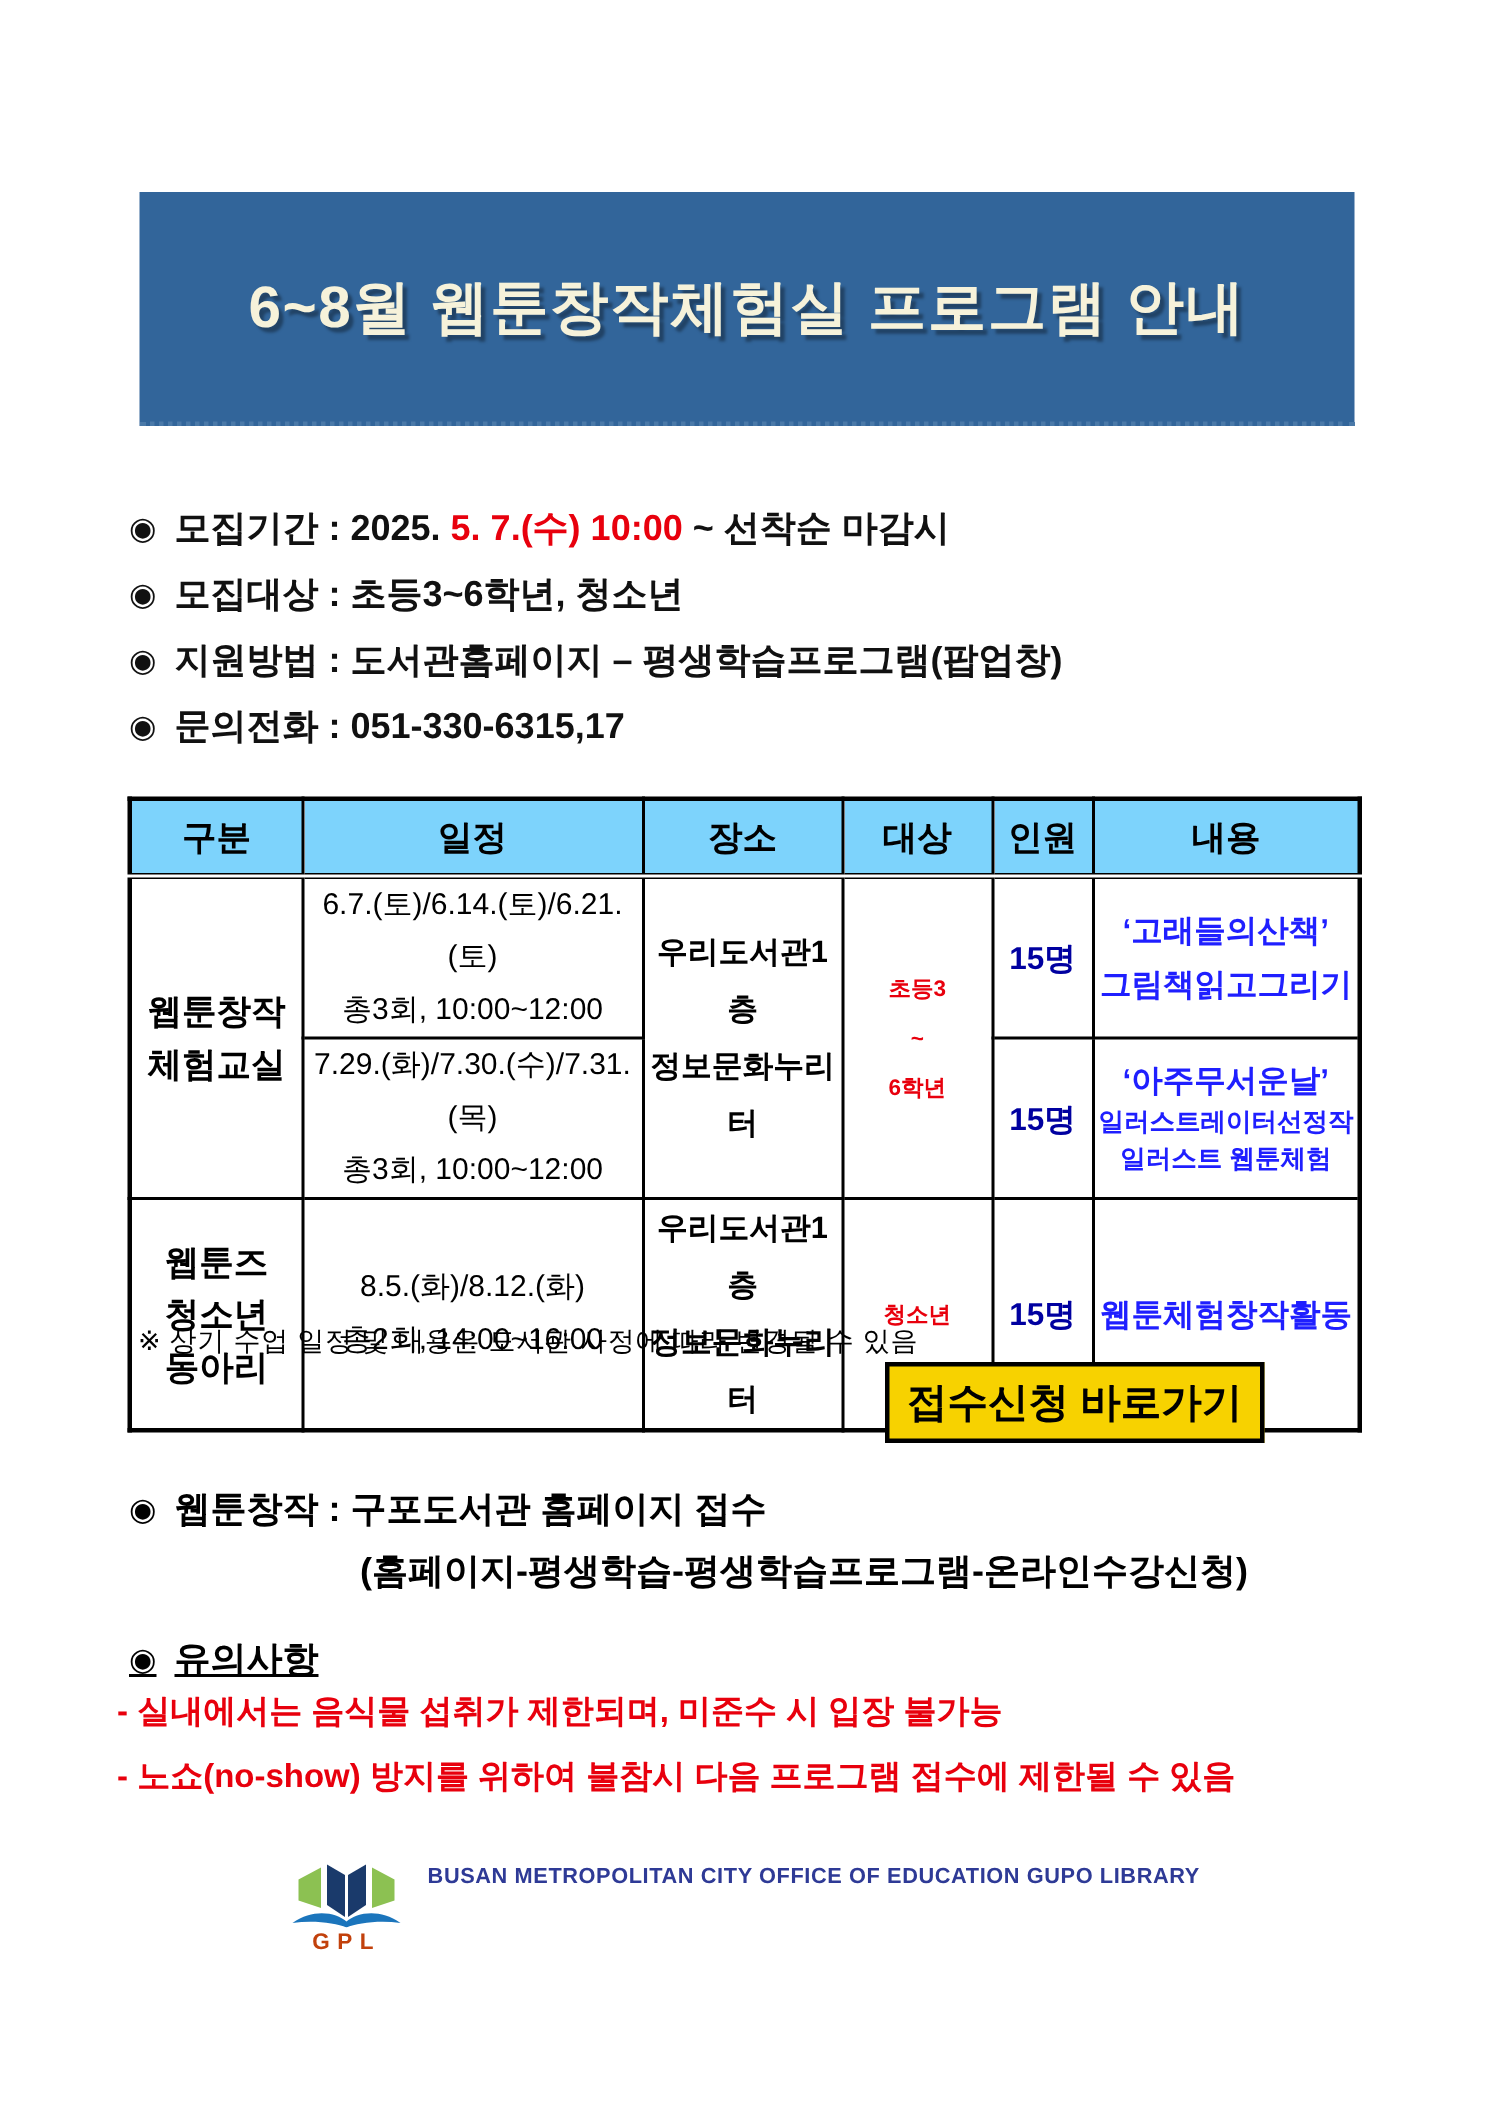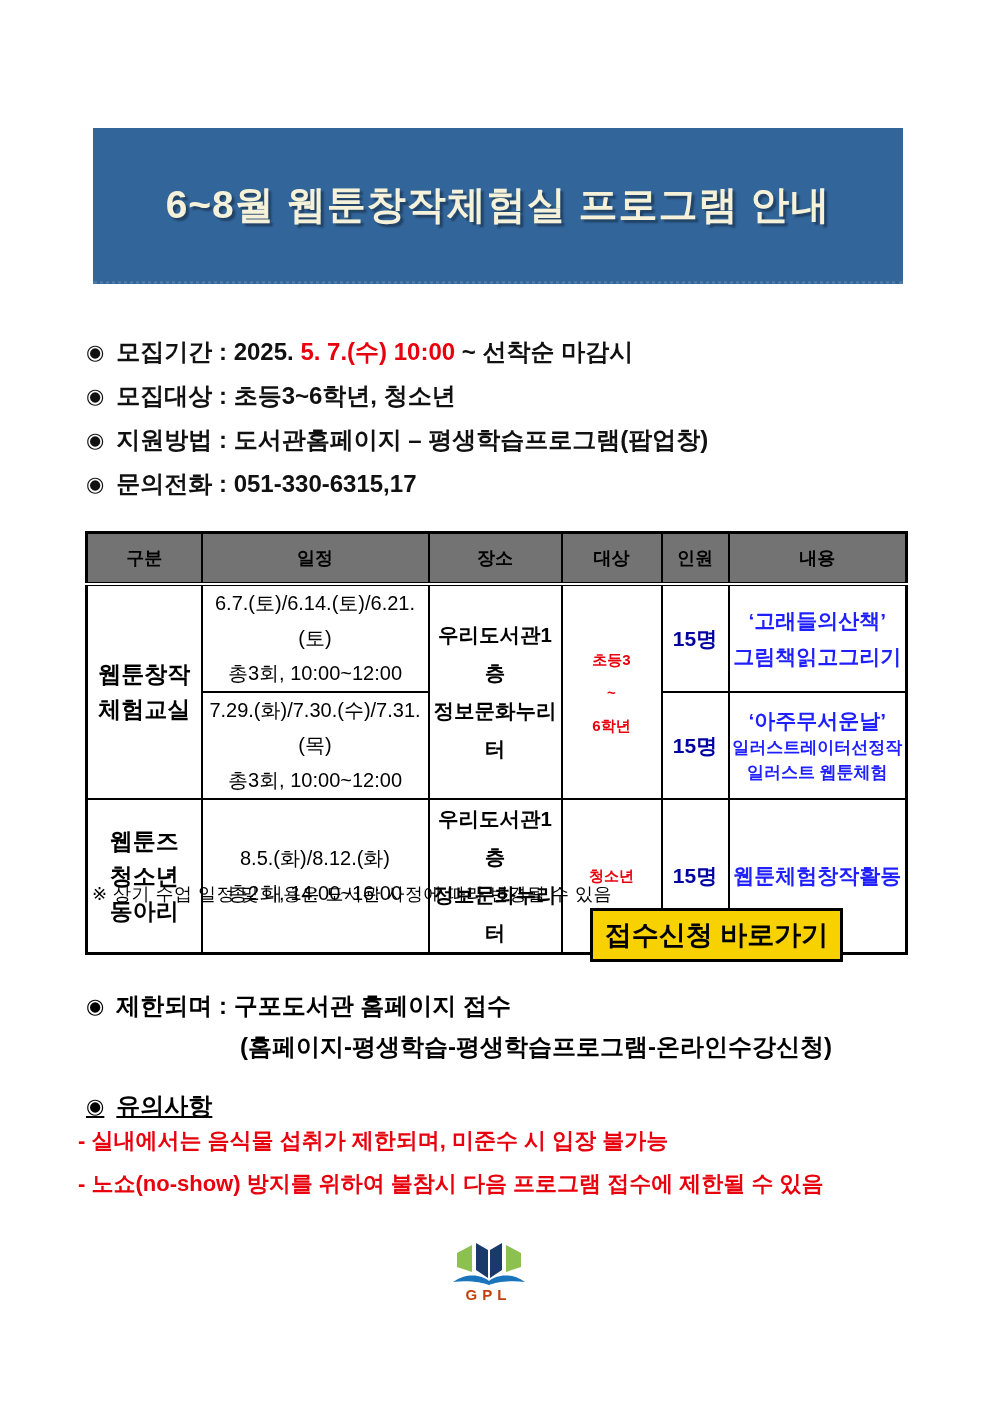--- a/index.html
+++ b/index.html
@@ -27,21 +27,21 @@
 
   
   .program-table {
     position:absolute; left:85px; top:531px; border-collapse:collapse; table-layout:fixed;
     border:3px solid #000;
   }
   .program-table th, .program-table td {
     border:2px solid #000; text-align:center; vertical-align:middle; padding:0 2px; overflow:hidden;
   }
   .program-table thead th {
-    background:#737373; height:48px; font-size:18px; font-weight:bold;
+    background:#7dd3fc; height:48px; font-size:23px; font-weight:bold;
     border-bottom:4px double #000;
   }
   tr.row-1 { height:95px; }
   tr.row-2 { height:81px; }
   tr.row-3 { height:106px; }
   td.cat { font-weight:bold; font-size:23px; }
   td.cat div { line-height:35px; }
   td.sched { font-size:20px; font-weight:400; }
   td.sched div { line-height:35px; }
   td.place { font-size:20.5px; font-weight:700; }
@@ -179,21 +179,21 @@
       </tr>
     </tbody>
   </table>
 
   <div class="note">※ 상기 수업 일정 및 내용은 도서관 사정에 따라 변경될 수 있음</div>
 
   <div class="apply-button">접수신청 바로가기</div>
 
   <div class="apply-method">
     <div>
-      <span class="bullet">◉</span><span>제한되며 : </span><span>구포도서관 홈페이지 접수</span>
+      <span class="bullet">◉</span><span>웹툰창작 : </span><span>구포도서관 홈페이지 접수</span>
     </div>
     <div class="apply-sub">(홈페이지-평생학습-평생학습프로그램-온라인수강신청)</div>
   </div>
 
   <div class="notice-label">
     <span class="bullet">◉</span><span>유의사항</span>
   </div>
   <div class="notice-items">
     <div class="notice-item">- 실내에서는 음식물 섭취가 제한되며, 미준수 시 입장 불가능</div>
     <div class="notice-item">- 노쇼(no-show) 방지를 위하여 불참시 다음 프로그램 접수에 제한될 수 있음</div>
@@ -204,16 +204,17 @@
       <svg width="74" height="46" viewBox="0 0 74 46">
         <polygon points="5,14 20,6 20,33 5,28" fill="#8CC152"></polygon>
         <polygon points="24,4 36,11 36,39 24,31" fill="#1A3A6B"></polygon>
         <polygon points="50,4 38,11 38,39 50,31" fill="#1A3A6B"></polygon>
         <polygon points="69,14 54,6 54,33 69,28" fill="#8CC152"></polygon>
         <path d="M1,43 C15,33 30,36 37,42 C44,36 59,33 73,43 C59,41 44,43 37,46 C30,43 15,41 1,43 Z" fill="#1B75BC"></path>
       </svg>
       <div class="gpl-text">GPL</div>
     </div>
     <div class="footer-text">
+      <div class="english-name">BUSAN METROPOLITAN CITY OFFICE OF EDUCATION GUPO LIBRARY</div>
     </div>
   </div>
 
 </div>
 
 </body></html>

